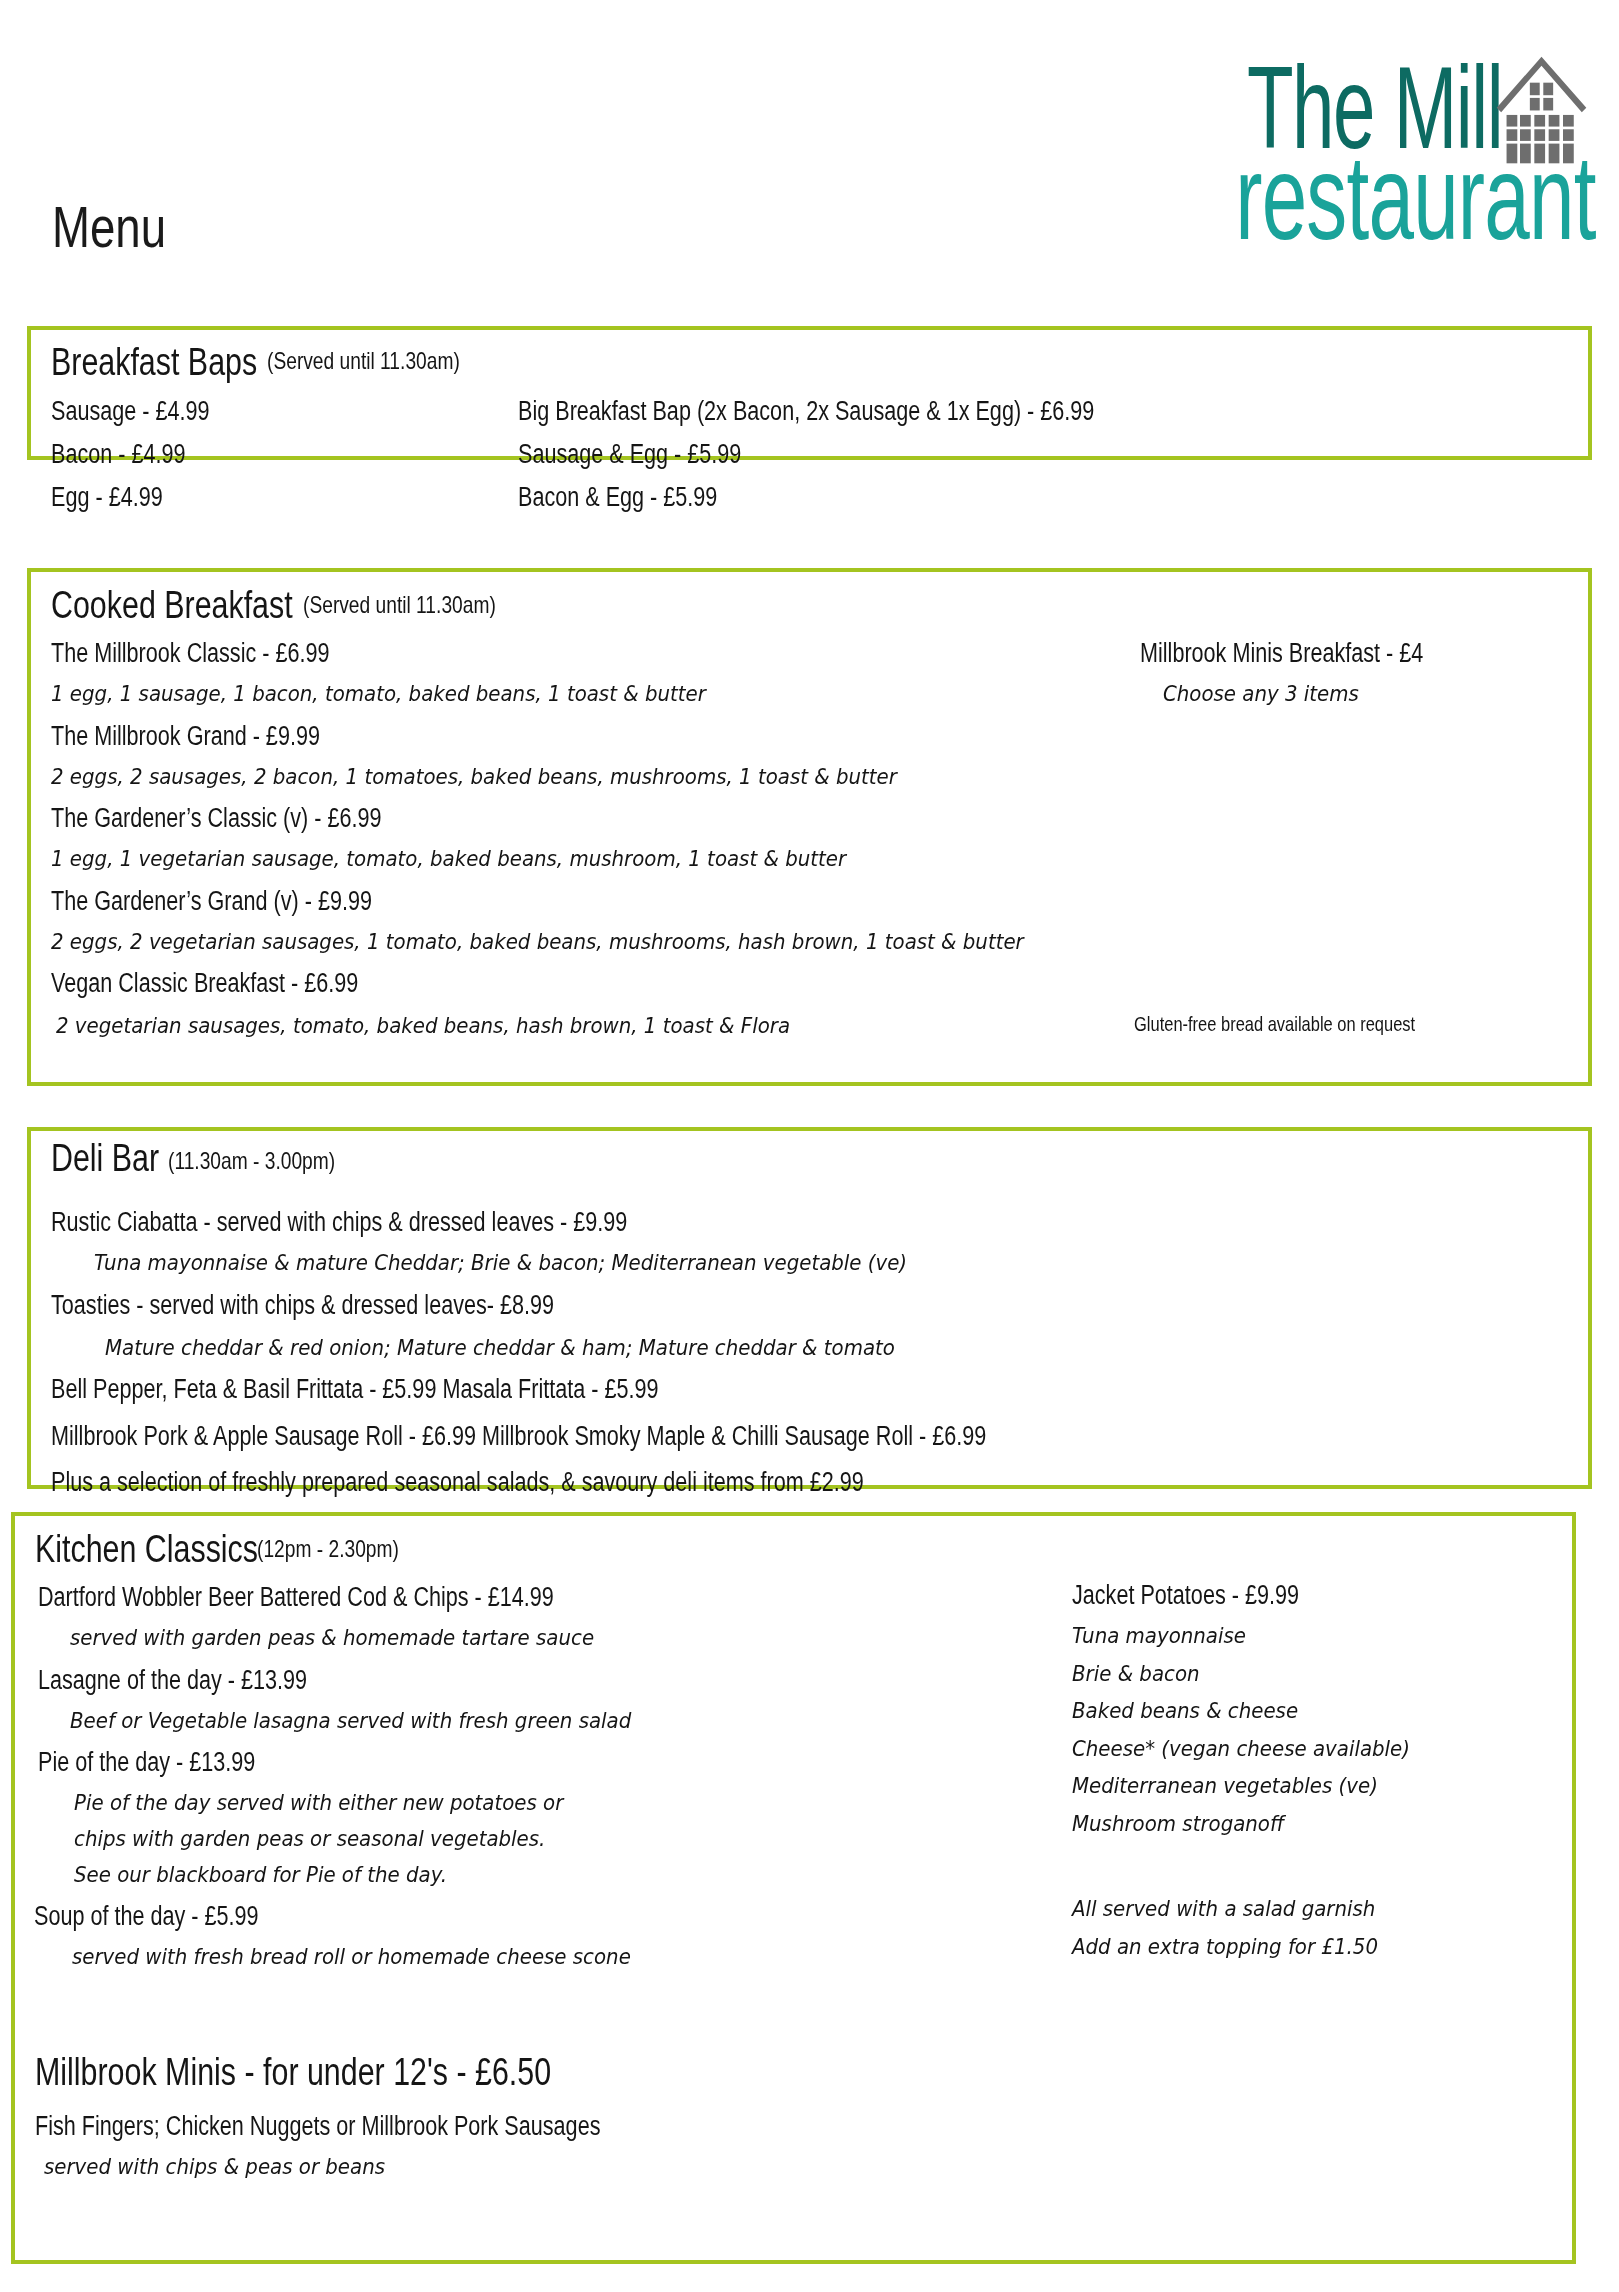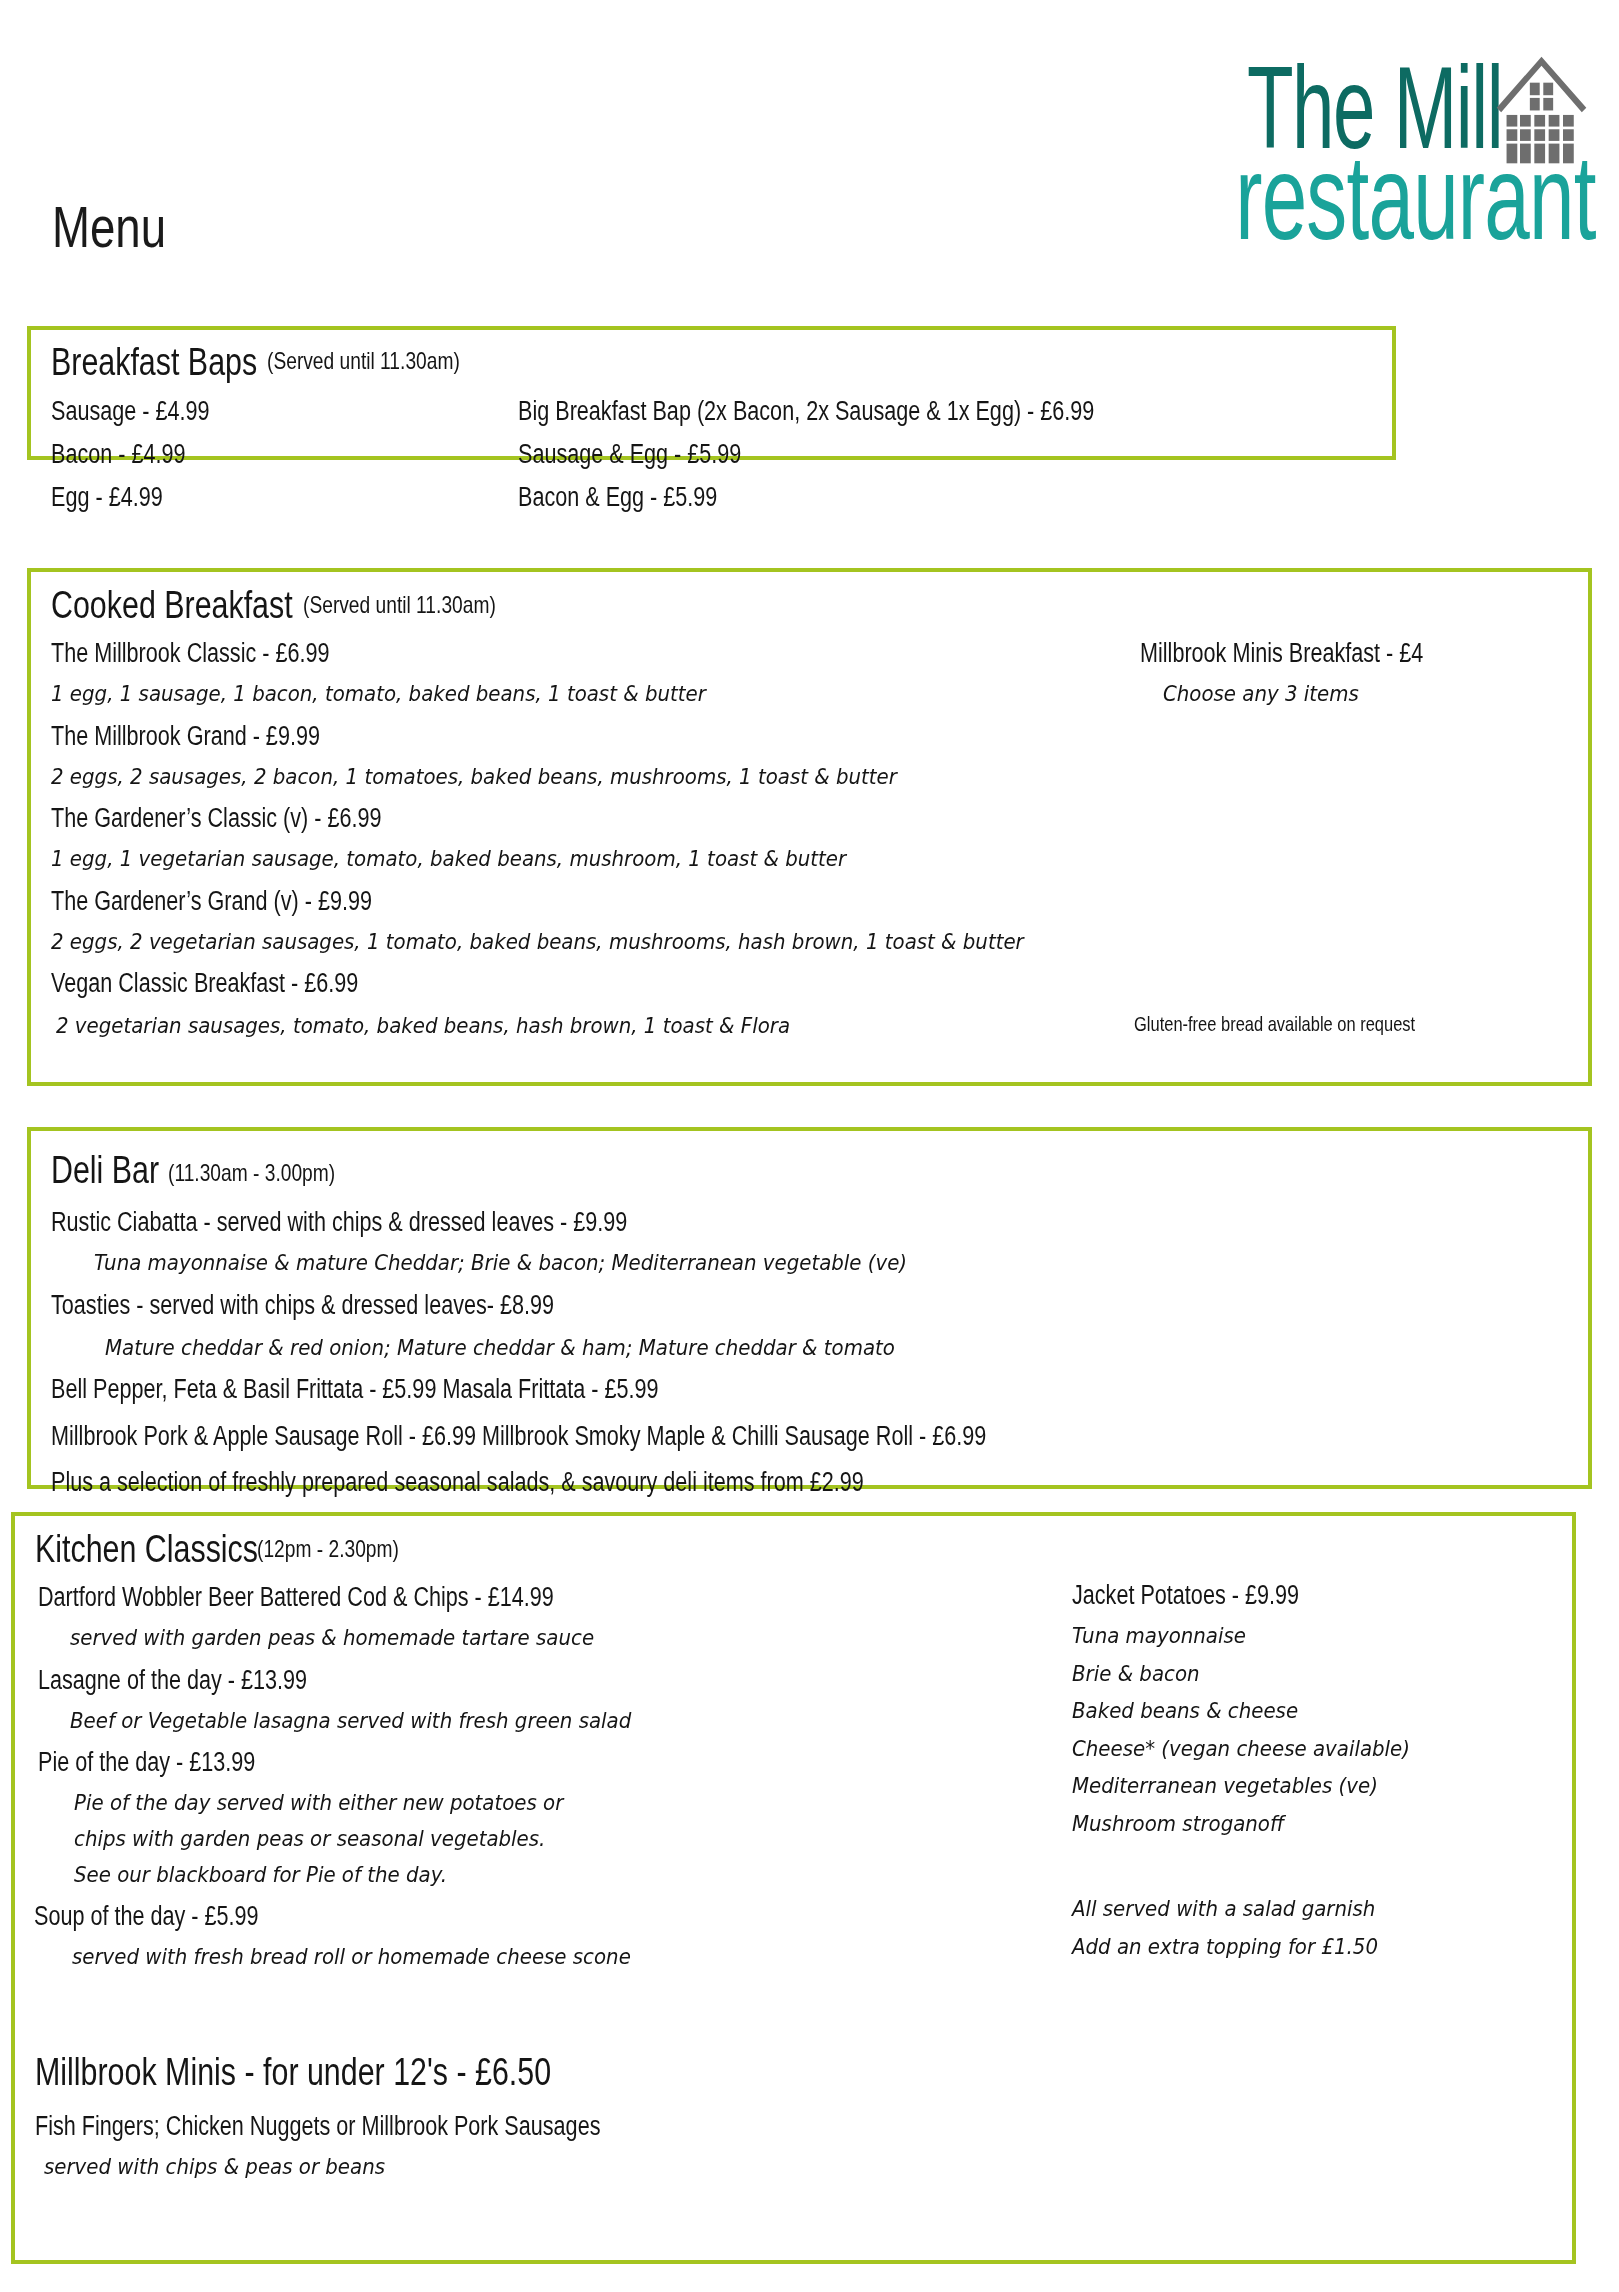--- a/index.html
+++ b/index.html
@@ -121,21 +121,21 @@
       <rect x="78" y="84" width="12" height="13" fill="#6e6e6e"></rect>
       <rect x="15" y="100" width="12" height="22" fill="#6e6e6e"></rect>
       <rect x="30" y="100" width="12" height="22" fill="#6e6e6e"></rect>
       <rect x="46" y="100" width="12" height="22" fill="#6e6e6e"></rect>
       <rect x="62" y="100" width="12" height="22" fill="#6e6e6e"></rect>
       <rect x="78" y="100" width="12" height="22" fill="#6e6e6e"></rect>
     </svg>
   </div>
 </div>
 
-<div class="box" style="left:27px; top:326px; width:1369px; height:134px;">
+<div class="box" style="left:27px; top:326px; width:1565px; height:134px;">
 
   <div class="abs title-row" style="left:19.7px; top:12.5px;">
     <span class="sec-title">Breakfast Baps</span>
     <span class="sec-hours" style="margin-left:-41px; position:relative; top:-5.4px;">(Served until 11.30am)</span>
   </div>
 
   <div class="abs" style="left:19.7px; top:68px;">
     <div class="item">Sausage - £4.99</div>
     <div class="item" style="margin-top:16px;">Bacon - £4.99</div>
     <div class="item" style="margin-top:16px;">Egg - £4.99</div>
@@ -172,21 +172,21 @@
   <div class="abs" style="left:1109px; top:68px;">
     <div class="item">Millbrook Minis Breakfast - £4</div>
     <div class="desc" style="margin-top:16px; margin-left:23px;">Choose any 3 items</div>
   </div>
 
   <div class="abs note" style="left:1103px; top:442px;">Gluten-free bread available on request</div>
 </div>
 
 <div class="box" style="left:27px; top:1127px; width:1565px; height:362px;">
 
-  <div class="abs title-row" style="left:19.7px; top:20px;">
+  <div class="abs title-row" style="left:19.7px; top:8px;">
     <span class="sec-title">Deli Bar</span>
     <span class="sec-hours" style="margin-left:-18px; position:relative; top:-1.8px;">(11.30am - 3.00pm)</span>
   </div>
 
   <div class="abs" style="left:19.7px; top:78px;">
     <div class="item">Rustic Ciabatta - served with chips &amp; dressed leaves - £9.99</div>
     <div class="desc" style="margin-top:16px; margin-left:43px;">Tuna mayonnaise &amp; mature Cheddar; Brie &amp; bacon; Mediterranean vegetable (ve)</div>
     <div class="item" style="margin-top:18px;">Toasties - served with chips &amp; dressed leaves- £8.99</div>
     <div class="desc" style="margin-top:18px; margin-left:54px;">Mature cheddar &amp; red onion; Mature cheddar &amp; ham; Mature cheddar &amp; tomato</div>
     <div class="item" style="margin-top:18px;">Bell Pepper, Feta &amp; Basil Frittata - £5.99     Masala Frittata - £5.99</div>

